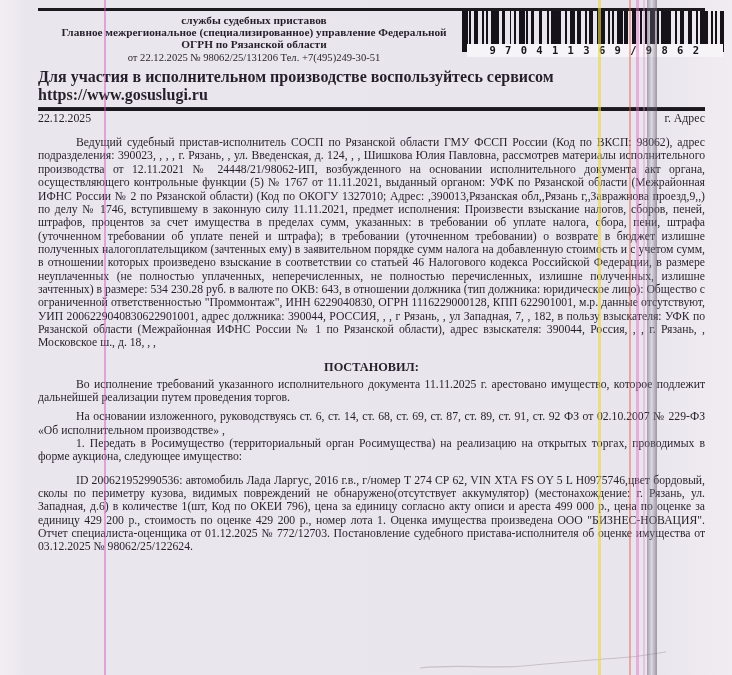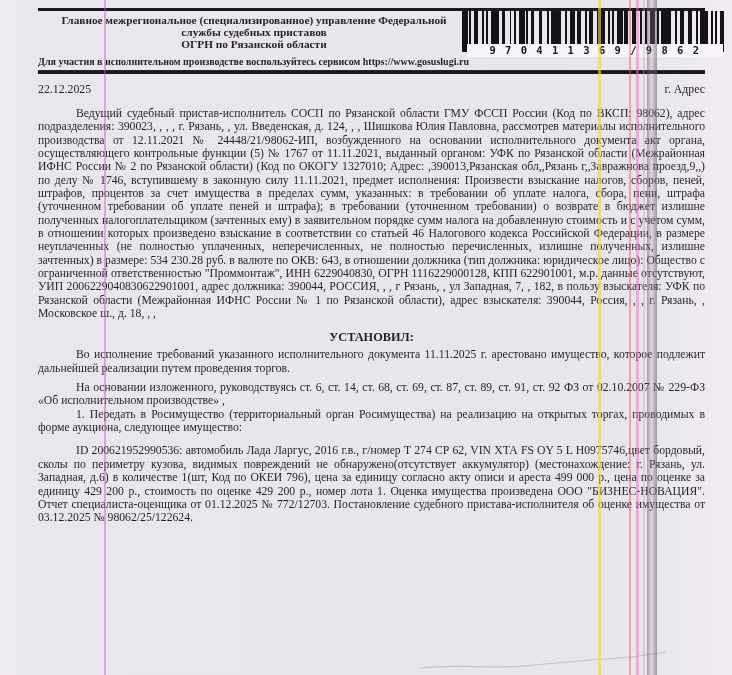--- a/index.html
+++ b/index.html
@@ -13,24 +13,24 @@
     color:#241f2a;
   }
   .content{position:relative;padding:0 27px 0 38px;}
   .rule{background:#1b181e;border:0;margin:0;}
   .rule-thick{height:3px;}
   .rule-thin{height:1px;background:#2a2630;}
   .rule-top{margin-top:8px;}
   .hdr-block{width:432px;text-align:center;margin-top:4px;line-height:1.06;}
   .hdr-bold{font-weight:700;font-size:11.3px;}
   .hdr-small{font-size:10.6px;margin-top:1px;}
-  .notice{font-weight:700;font-size:10px;margin:5px 0 3px 0;}
+  .notice{font-weight:700;font-size:16px;margin:5px 0 3px 0;}
   .vdelo{text-align:right;font-size:11px;margin:4px 2px 0 0;letter-spacing:1px;}
   .title{text-align:center;font-size:12.6px;margin-top:20px;}
-  .daterow{display:flex;justify-content:space-between;font-size:11.8px;margin-top:8px;}
+  .daterow{display:flex;justify-content:space-between;font-size:11.8px;margin-top:0;}
   .para{font-size:11.7px;line-height:13.35px;text-align:justify;text-indent:38px;margin:0;}
   .preamble{margin-top:10px;}
   .sechead{text-align:center;font-weight:700;font-size:12.3px;margin:10px 0 3px 0;}
   .sechead2{margin:13px 0 9px 0;}
   .gap6{margin-top:6px;}
   .gap10{margin-top:10px;}
   
   .barcode{position:absolute;left:462px;top:11px;width:266px;height:46px;}
   .bc-bars{position:absolute;left:0;right:0;top:0;bottom:5px;display:flex;overflow:hidden;}
   .bc-bar{flex:none;height:100%;background:#15121a;}
@@ -51,39 +51,40 @@
 </head>
 <body>
 
 <div class="page">
 
   <div class="content">
 
     <hr class="rule rule-thick rule-top">
 
     <div class="hdr-block">
+      <div class="hdr-bold">службы судебных приставов</div>
       <div class="hdr-bold">Главное межрегиональное (специализированное) управление Федеральной</div>
-      <div class="hdr-bold">службы судебных приставов</div>
       <div class="hdr-bold">ОГРН по Рязанской области</div>
+      <div class="hdr-small">от 22.12.2025 № 98062/25/131206 Тел. +7(495)249-30-51</div>
     </div>
 
     <div class="notice">Для участия в исполнительном производстве воспользуйтесь сервисом https://www.gosuslugi.ru</div>
     <hr class="rule rule-thin">
     <hr class="rule rule-thick">
 
 
 
     <div class="daterow">
       <span>22.12.2025</span>
       <span>г. Адрес</span>
     </div>
 
     <p class="para preamble">Ведущий судебный пристав-исполнитель СОСП по Рязанской области ГМУ ФССП России (Код по ВКСП: 98062), адрес подразделения: 390023, , , , г. Рязань, , ул. Введенская, д. 124, , , Шишкова Юлия Павловна, рассмотрев материалы исполнительного производства от 12.11.2021 № 24448/21/98062-ИП, возбужденного на основании исполнительного документа акт органа, осуществляющего контрольные функции (5) № 1767 от 11.11.2021, выданный органом: УФК по Рязанской области (Межрайонная ИФНС России № 2 по Рязанской области) (Код по ОКОГУ 1327010; Адрес: ,390013,Рязанская обл,,Рязань г,,Завражнова проезд,9,,) по делу № 1746, вступившему в законную силу 11.11.2021, предмет исполнения: Произвести взыскание налогов, сборов, пеней, штрафов, процентов за счет имущества в пределах сумм, указанных: в требовании об уплате налога, сбора, пени, штрафа (уточненном требовании об уплате пеней и штрафа); в требовании (уточненном требовании) о возврате в бюджет излишне полученных налогоплательщиком (зачтенных ему) в заявительном порядке сумм налога на добавленную стоимость и с учетом сумм, в отношении которых произведено взыскание в соответствии со статьей 46 Налогового кодекса Российской Федерации, в размере неуплаченных (не полностью уплаченных, неперечисленных, не полностью перечисленных, излишне полученных, излишне зачтенных) в размере: 534 230.28 руб. в валюте по ОКВ: 643, в отношении должника (тип должника: юридическое лицо): Общество с ограниченной ответственностью "Проммонтаж", ИНН 6229040830, ОГРН 1116229000128, КПП 622901001, м.р. данные отсутствуют, УИП 2006229040830622901001, адрес должника: 390044, РОССИЯ, , , г Рязань, , ул Западная, 7, , 182, в пользу взыскателя: УФК по Рязанской области (Межрайонная ИФНС России № 1 по Рязанской области), адрес взыскателя: 390044, Россия, , , г. Рязань, , Московское ш., д. 18, , ,</p>
 
-    <div class="sechead">УСТАНОВИЛ:</div>
+    <div class="sechead">ПОСТАНОВИЛ:</div>
     <p class="para">Во исполнение требований указанного исполнительного документа 11.11.2025 г. арестовано имущество, которое подлежит дальнейшей реализации путем проведения торгов.</p>
     <p class="para gap6">На основании изложенного, руководствуясь ст. 6, ст. 14, ст. 68, ст. 69, ст. 87, ст. 89, ст. 91, ст. 92 ФЗ от 02.10.2007 № 229-ФЗ «Об исполнительном производстве» ,</p>
 
     <p class="para">1. Передать в Росимущество (территориальный орган Росимущества) на реализацию на открытых торгах, проводимых в форме аукциона, следующее имущество:</p>
     <p class="para gap10">ID 200621952990536: автомобиль Лада Ларгус, 2016 г.в., г/номер Т 274 СР 62, VIN ХТА FS OY 5 L Н0975746,цвет бордовый, сколы по периметру кузова, видимых повреждений не обнаружено(отсутствует аккумулятор) (местонахождение: г. Рязань, ул. Западная, д.6) в количестве 1(шт, Код по ОКЕИ 796), цена за единицу согласно акту описи и ареста 499 000 р., цена по оценке за единицу 429 200 р., стоимость по оценке 429 200 р., номер лота 1. Оценка имущества произведена ООО "БИЗНЕС-НОВАЦИЯ". Отчет специалиста-оценщика от 01.12.2025 № 772/12703. Постановление судебного пристава-исполнителя об оценке имущества от 03.12.2025 № 98062/25/122624.</p>
 
   </div>
 
   <div class="barcode">
     <div class="bc-bars">

